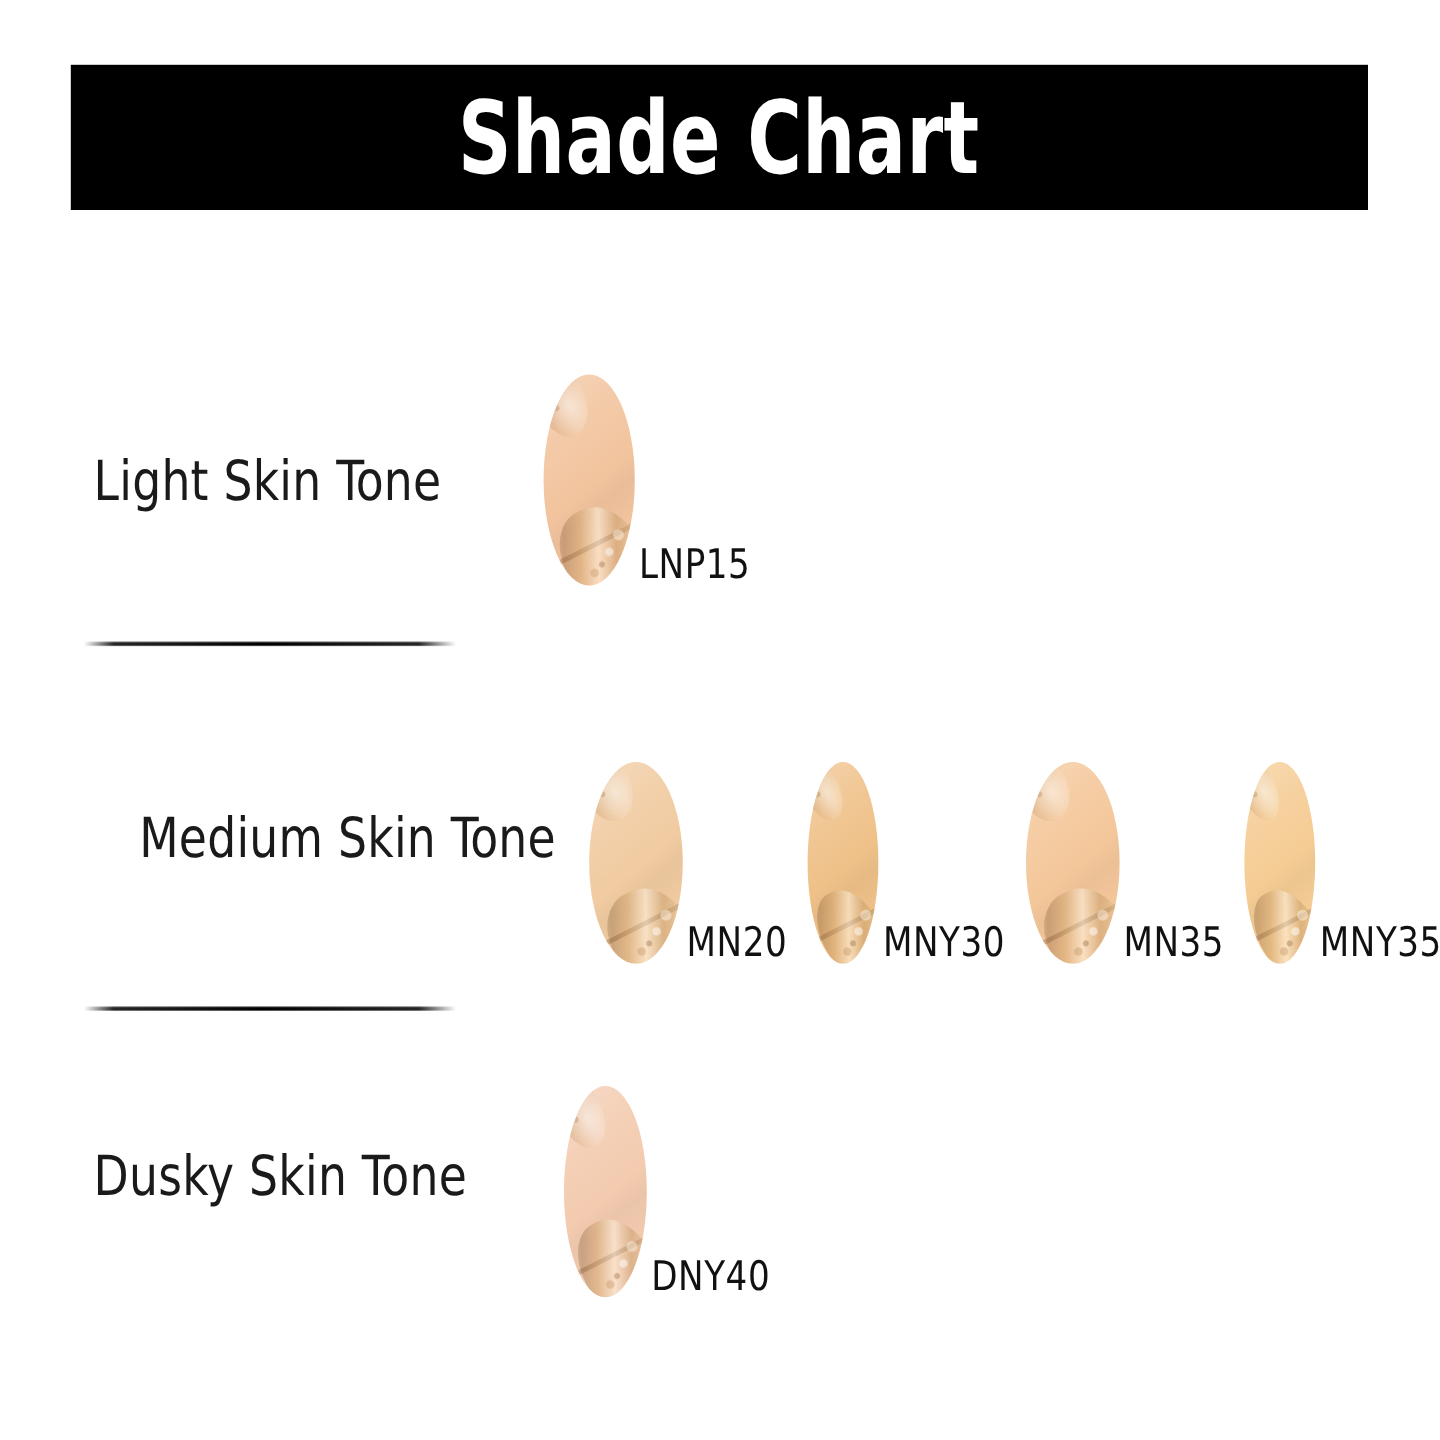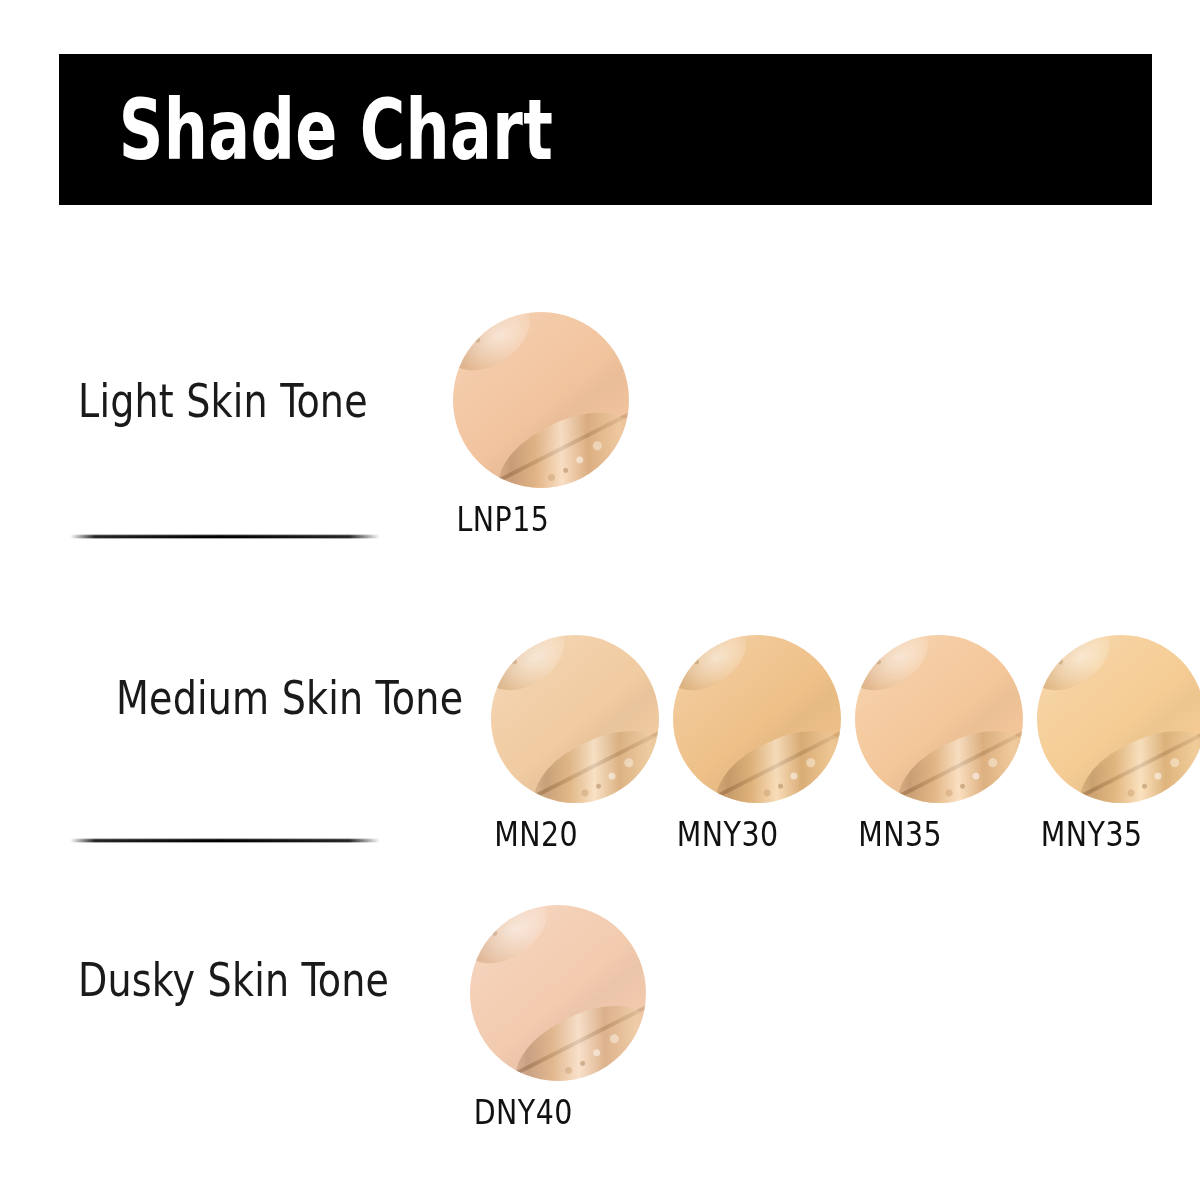--- a/index.html
+++ b/index.html
@@ -15,26 +15,25 @@
     font-family: "Liberation Sans", sans-serif;
     -webkit-font-smoothing: antialiased;
   }
 
   
   #title-banner {
     position: absolute;
     left: 59px;
     top: 54px;
     width: 1081px;
-    height: 151px;
+    height: 121px;
     background: #000000;
     display: flex;
     align-items: center;
-    justify-content: flex-start;
-    padding-left: 12px;
+    justify-content: center;
   }
   #title-text {
     color: #ffffff;
     font-family: "Liberation Sans Narrow", "DejaVu Sans Condensed", "Liberation Sans", sans-serif;
     font-weight: 700;
     font-size: 84px;
     line-height: 84px;
     letter-spacing: 0.5px;
     transform: scaleX(0.82);
     transform-origin: center center;
@@ -74,22 +73,22 @@
     display: flex;
     align-items: flex-start;
   }
   #light-swatches  { left: 453px; top: 12px;  gap: 48px; }
   #medium-swatches { left: 453px; top: 10px;  gap: 14px; }
   #dusky-swatches  { left: 470px; top: 10px;  gap: 48px; }
 
   .swatch-item {
     width: 176px;
     display: flex;
-    flex-direction: column;
-    align-items: flex-start;
+    flex-direction: row;
+    align-items: flex-end;
   }
   #medium-swatches .swatch-item { width: 168px; }
 
   .swatch-disc {
     width: 176px;
     height: 176px;
     border-radius: 50%;
     position: relative;
     overflow: hidden;
     background: #f0c49c;

